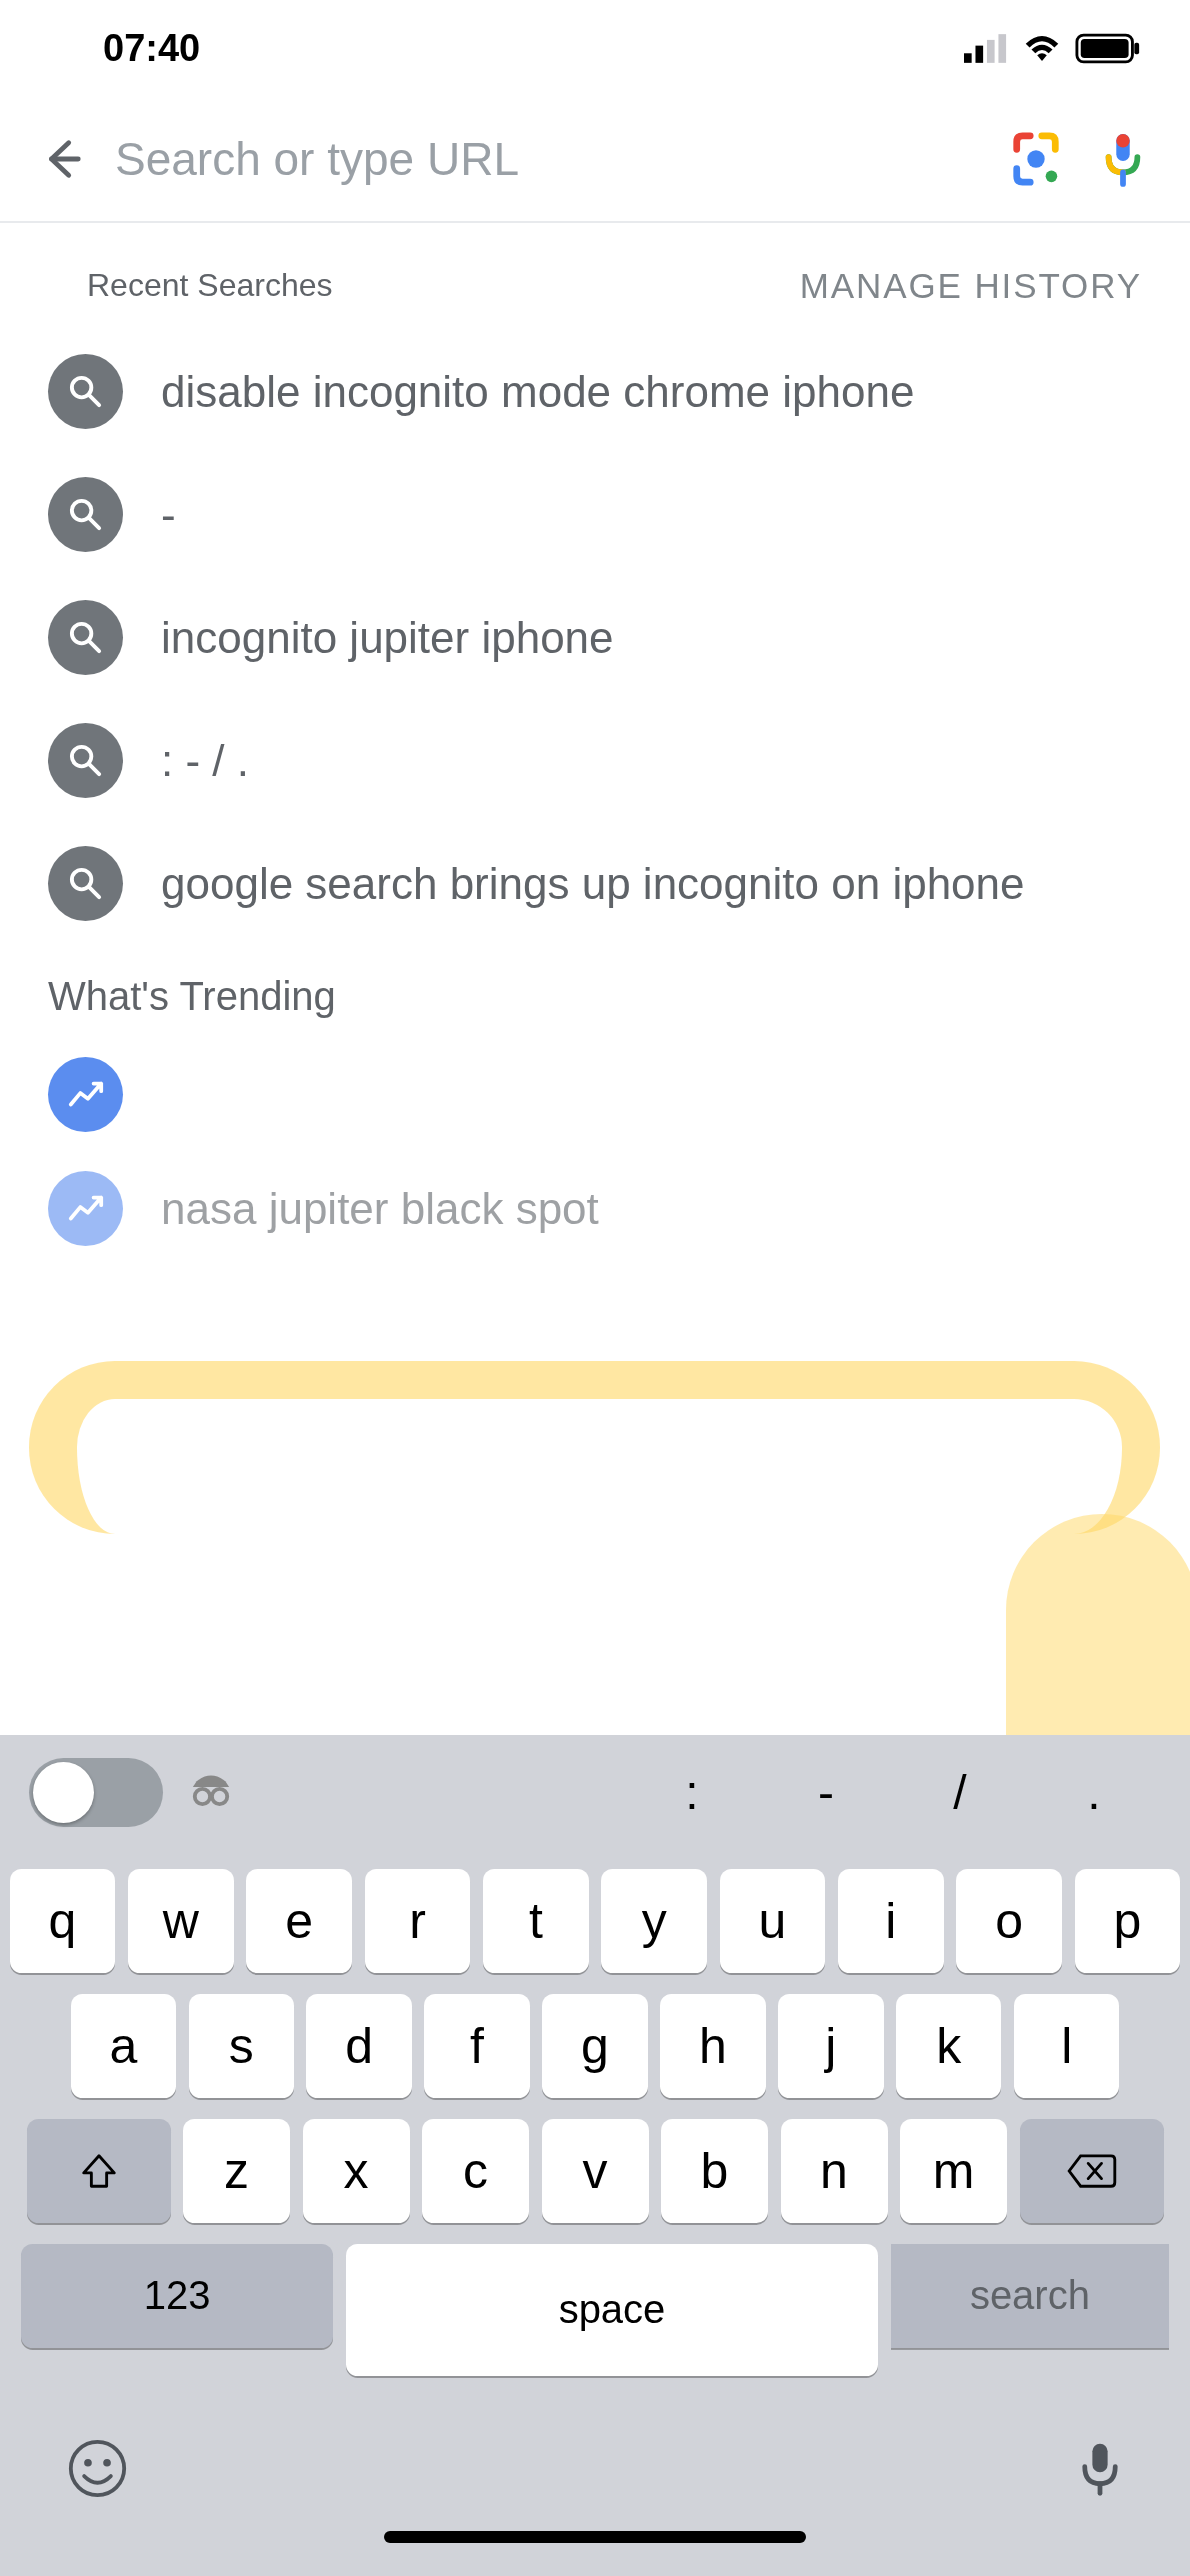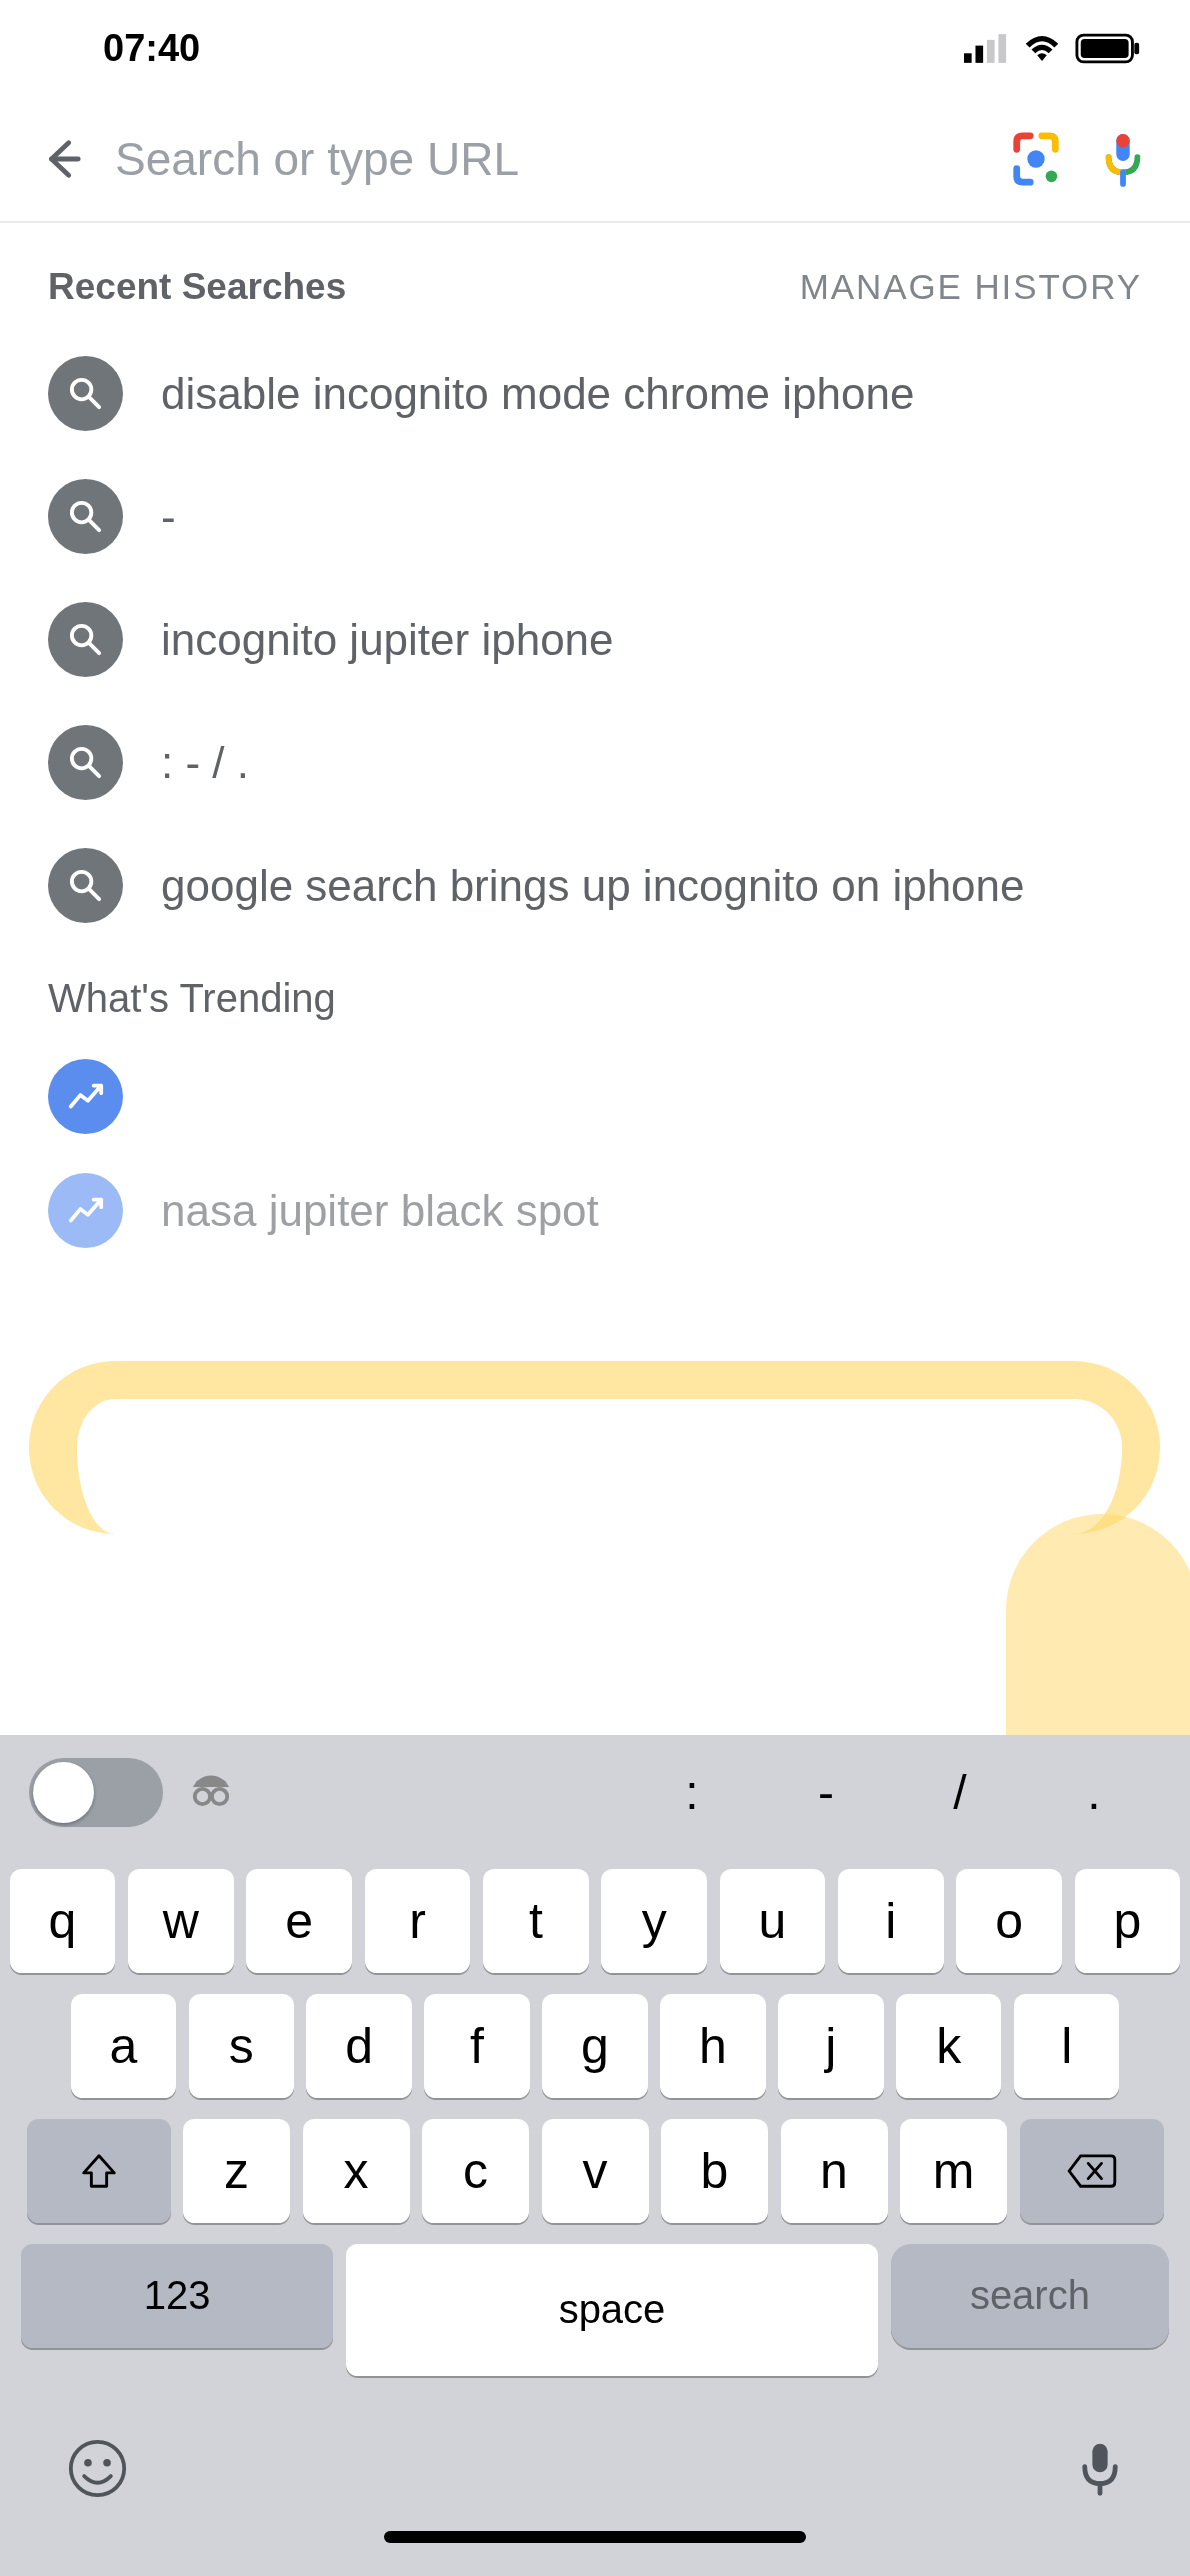--- a/index.html
+++ b/index.html
@@ -73,23 +73,24 @@
     .content {
       padding: 19px 48px 0;
     }
     .section-header {
       display: flex;
       justify-content: space-between;
       align-items: center;
       padding: 24px 0;
     }
     .section-title {
-      font-size: 37px;
+      font-size: 32px;
       color: #5f6368;
-      font-weight: 700;
+      font-weight: 400;
+      margin-left: 39px;
     }
     .manage-link {
       font-size: 35px;
       color: #80868b;
       letter-spacing: 1.9px;
       font-weight: 400;
     }
 
     .list-row {
       display: flex;
@@ -254,21 +255,21 @@
       height: 132px;
       flex: 1;
       display: flex;
       align-items: center;
       justify-content: center;
       font-size: 40px;
       box-shadow: 0 1.9px 0 rgba(0,0,0,0.3);
     }
     .key-search {
       background: #b5b9c4;
-      border-radius: 20px;
+      border-radius: 0;
       height: 104px;
       width: 278px;
       display: flex;
       align-items: center;
       justify-content: center;
       font-size: 40px;
       color: #5f6368;
       box-shadow: 0 1.9px 0 rgba(0,0,0,0.3);
     }
     .kb-footer {

